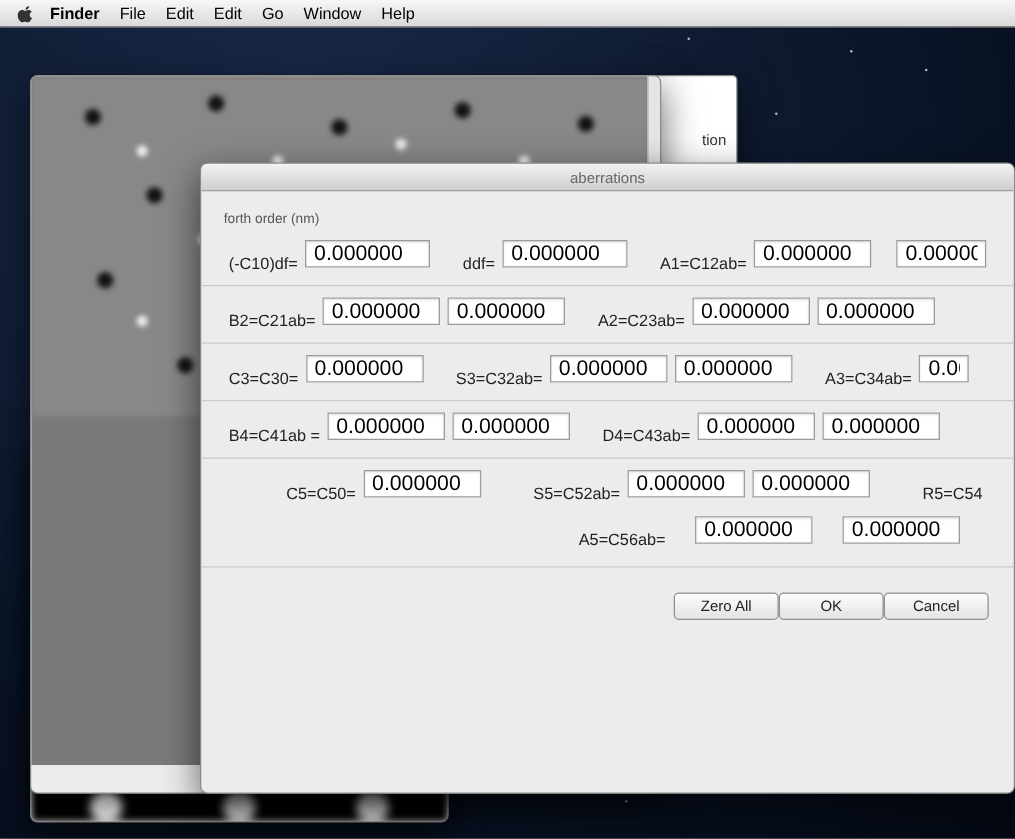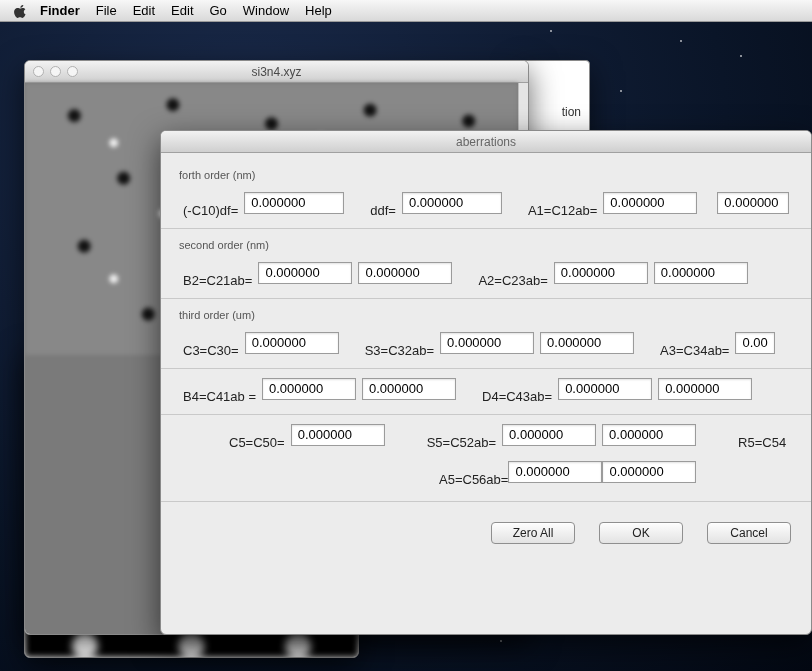--- a/index.html
+++ b/index.html
@@ -111,36 +111,36 @@
   #win-peek { top:60px; left:520px; width:70px; height:90px; z-index:5; background:#fff; border-radius:4px;}
   #win-peek .peek-body{padding:44px 8px 8px 8px; font-size:12px; color:#333; text-align:right;}
 
   
   #win-ab { top:130px; left:160px; width:652px; height:505px; z-index:50; border-radius:6px;}
   #win-ab .titlebar{justify-content:flex-end}
   #win-ab .titlebar .title{color:#666}
   .ab-body{ padding:10px 0 0 0; font-size:12px; color:#333;}
   .group-label{font-size:11px; color:#555; padding:6px 0 6px 18px;}
   .row{ display:flex; align-items:center; padding:0 12px 6px 22px; gap:6px; flex-wrap:nowrap;}
-  .row2{ display:flex; align-items:center; padding:0 12px 10px 22px; gap:0; flex-wrap:nowrap;}
+  .row2{ display:flex; align-items:center; padding:0 12px 10px 22px; gap:24px; flex-wrap:nowrap;}
   .lbl{font-size:13px; color:#222; white-space:nowrap;margin-top:16px;}
   .hr{height:1px; background:#c9c9c9; margin:4px 0 4px 0;}
   input.num{
     height:22px; width:94px;
     background:#fff; border:1px solid #9b9b9b;
-    font-size:13px; color:#000;
+    font-size:17px; color:#000;
     padding:2px 6px;
     box-shadow: inset 0 1px 2px rgba(0,0,0,.12);
   }
   input.num.wide{width:100px}
   input.num.tiny{width:72px}
   .spacer{flex:0 0 8px}
   .flexgap{flex:0 0 14px}
 
-  .btnrow{display:flex; justify-content:flex-end; gap:24px; padding:16px 20px 14px 0;}
+  .btnrow{display:flex; justify-content:flex-end; gap:0; padding:16px 20px 14px 0;}
   button.mac{
     height:22px; min-width:84px; padding:0 14px;
     font-size:12px; color:#222;
     background:linear-gradient(#fdfdfd,#e3e3e3);
     border:1px solid #8f8f8f; border-radius:4px;
     box-shadow: 0 1px 0 rgba(255,255,255,.6) inset;
     cursor:default;
   }
 </style>
 </head>
@@ -172,28 +172,20 @@
   <span class="mitem">Go</span>
   <span class="mitem">Window</span>
   <span class="mitem">Help</span>
 </div>
 
 <div id="win-peek" class="win">
   <div class="peek-body"><span>tion</span></div>
 </div>
 
 <div id="win-si3n4" class="win">
-  <div class="titlebar">
-    <div class="traffic">
-      <span></span>
-      <span></span>
-      <span></span>
-    </div>
-    <div class="title">si3n4.xyz</div>
-  </div>
   <div class="sim-body">
     <div class="sim-upper"></div>
     <div class="sim-vscroll"></div>
   </div>
 </div>
 
 <div id="win-lower" class="win">
   <div class="titlebar">
     <div class="traffic">
       <span></span>
@@ -219,33 +211,31 @@
       <span class="lbl">ddf=</span>
       <input class="num wide" value="0.000000" style="">
       <span class="flexgap"></span>
       <span class="lbl">A1=C12ab=</span>
       <input class="num" value="0.000000" style="">
       <span class="spacer"></span>
       <input class="num tiny" value="0.000000" style="">
     </div>
     <div class="hr"></div>
 
-    <div class="group-label">second order (nm)</div>
     <div class="row">
       <span class="lbl">B2=C21ab=</span>
       <input class="num" value="0.000000" style="">
       <input class="num" value="0.000000" style="">
       <span class="flexgap"></span>
       <span class="lbl">A2=C23ab=</span>
       <input class="num" value="0.000000" style="">
       <input class="num" value="0.000000" style="">
     </div>
     <div class="hr"></div>
 
-    <div class="group-label">third order (um)</div>
     <div class="row">
       <span class="lbl">C3=C30=</span>
       <input class="num" value="0.000000" style="">
       <span class="flexgap"></span>
       <span class="lbl">S3=C32ab=</span>
       <input class="num" value="0.000000" style="">
       <input class="num" value="0.000000" style="">
       <span class="flexgap"></span>
       <span class="lbl">A3=C34ab=</span>
       <input class="num" style="width: 40px;" value="0.000">

